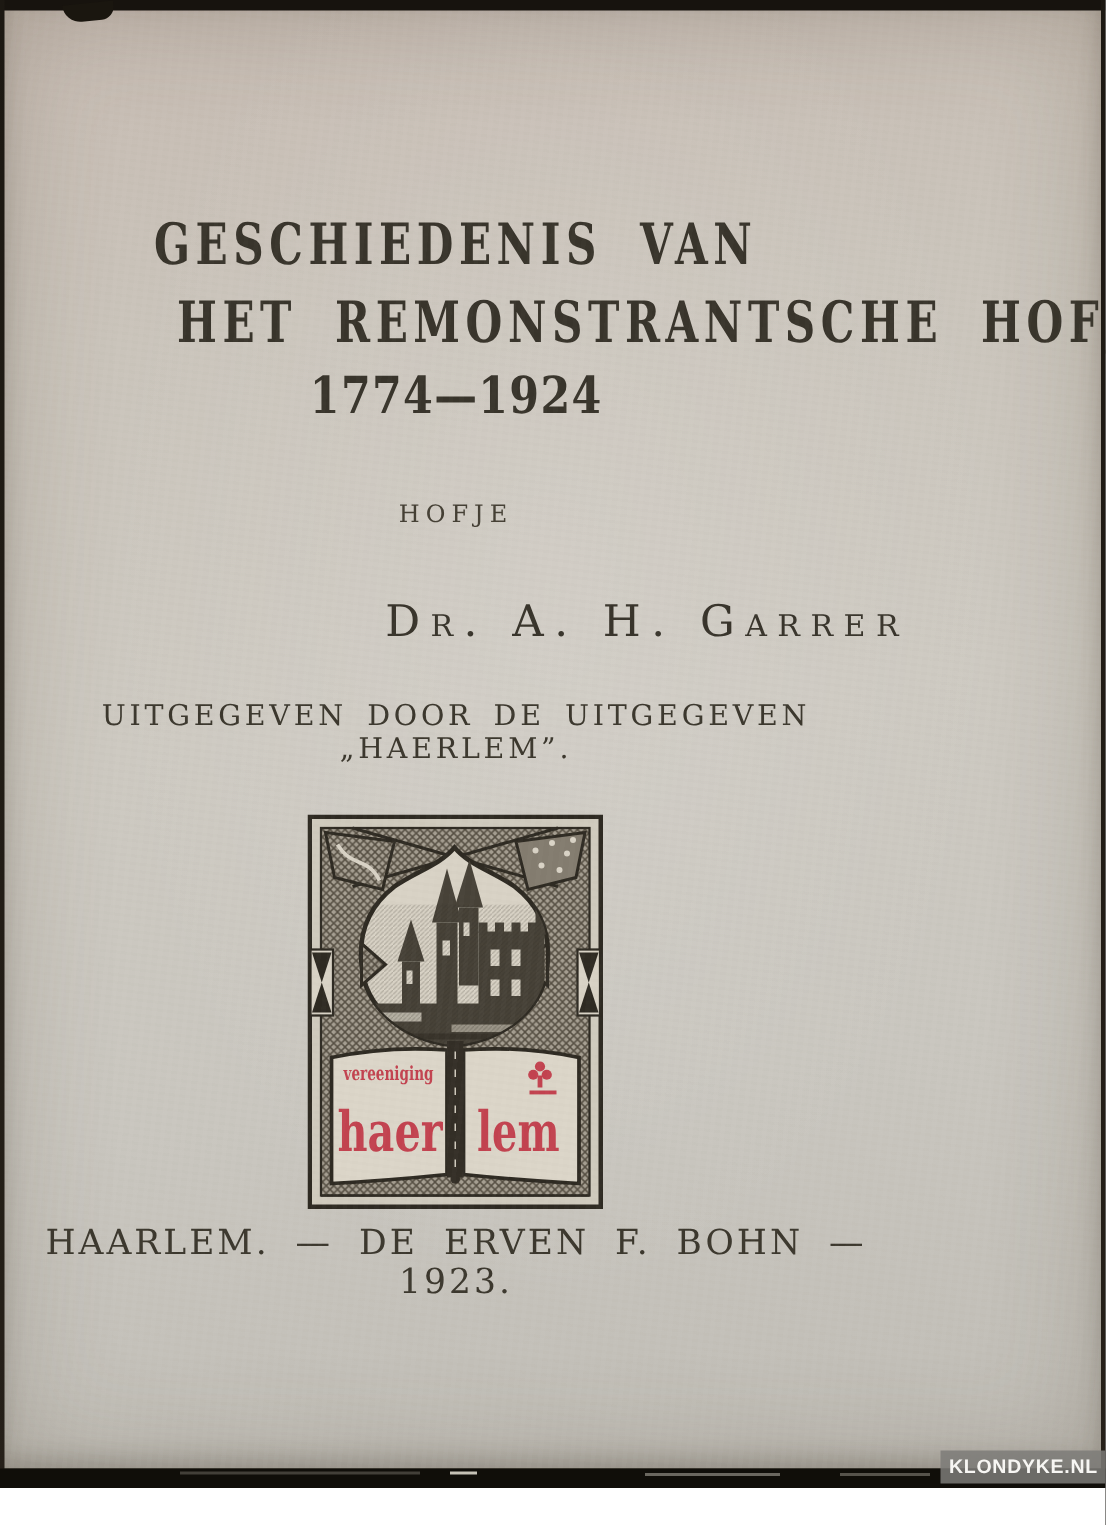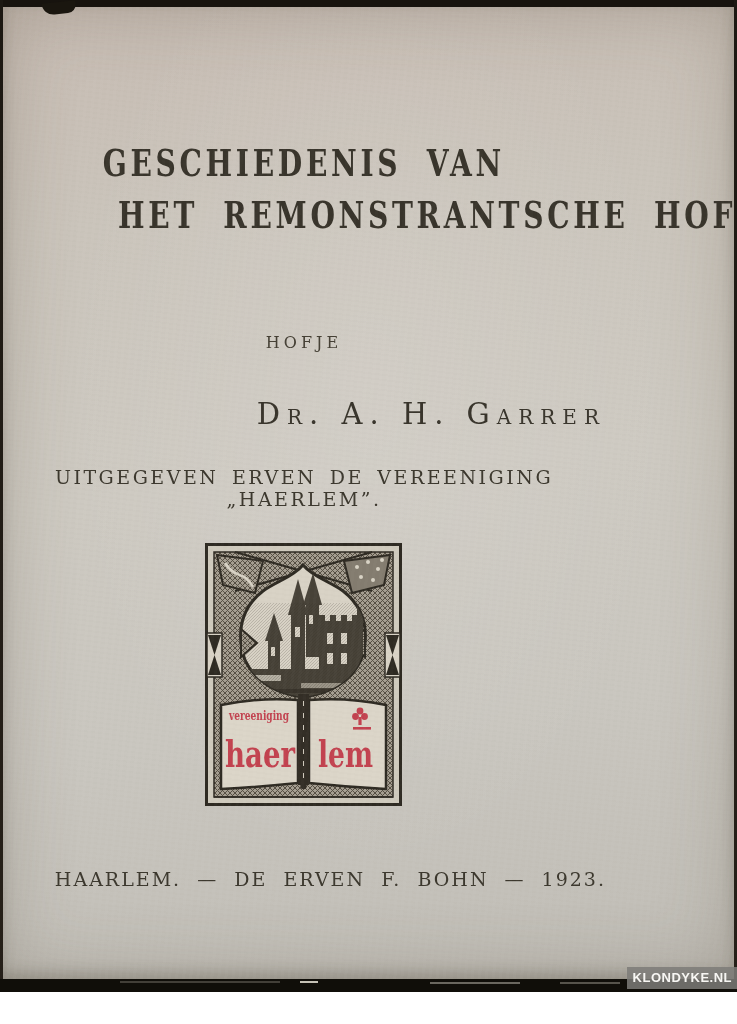--- a/index.html
+++ b/index.html
@@ -43,21 +43,21 @@
   .col{position:absolute;left:0;width:604px;text-align:center;color:#38342b;}
   .condensed{display:inline-block;transform:scaleX(0.74);transform-origin:50% 50%;white-space:nowrap;}
   .title-line{top:0;font-weight:700;font-size:38px;letter-spacing:5px;word-spacing:16px;}
   .t1{top:134px;}
   .t2{top:186px;}
   .years{top:238px;font-weight:700;font-size:34px;letter-spacing:1px;}
   .years .condensed{transform:scaleX(0.84);}
   .byline{top:327px;font-size:16px;letter-spacing:4px;color:#443f34;}
   .author{top:391px;font-size:29px;font-variant:small-caps;letter-spacing:7px;font-weight:500;text-align:right;}
   .publisher{top:460px;font-size:19px;letter-spacing:2.5px;word-spacing:5px;color:#3b372d;}
-  .imprint{top:862px;font-size:19px;letter-spacing:2px;word-spacing:8px;color:#3b372d;text-align:right;}
+  .imprint{top:810px;font-size:23px;letter-spacing:2px;word-spacing:8px;color:#3b372d;}
 
   
   .emblem{position:absolute;left:203px;top:537px;width:197px;height:263px;}
 
   
   .watermark{
     position:absolute;right:0;bottom:3px;
     background:rgba(125,123,120,0.85);
     color:#f7f6f3;
     font:700 13px "Liberation Sans", sans-serif;
@@ -72,26 +72,29 @@
   <div class="cover">
 
     <div class="col title-line t1">
       <span class="condensed">GESCHIEDENIS VAN</span>
     </div>
 
     <div class="col title-line t2">
       <span class="condensed">HET REMONSTRANTSCHE HOFJE</span>
     </div>
 
+    <div class="col years">
+      <span class="condensed">1774—1924</span>
+    </div>
 
     <div class="col byline">HOFJE</div>
 
     <div class="col author">Dr. A. H. Garrer</div>
 
-    <div class="col publisher">UITGEGEVEN ERVEN DE VEREENIGING „HAERLEM”.</div>
+    <div class="col publisher">UITGEGEVEN DOOR DE UITGEGEVEN „HAERLEM”.</div>
 
     <svg class="emblem" viewBox="0 0 197 263" aria-hidden="true">
       <defs>
         <pattern id="cross" width="5" height="5" patternUnits="userSpaceOnUse">
           <rect width="5" height="5" fill="#a49d90"></rect>
           <path d="M0 5 L5 0 M0 0 L5 5" stroke="#564f43" stroke-width="1"></path>
         </pattern>
         <pattern id="hatchFine" width="3" height="3" patternUnits="userSpaceOnUse">
           <path d="M0 3 L3 0" stroke="#2e2a22" stroke-width="0.8"></path>
         </pattern>

